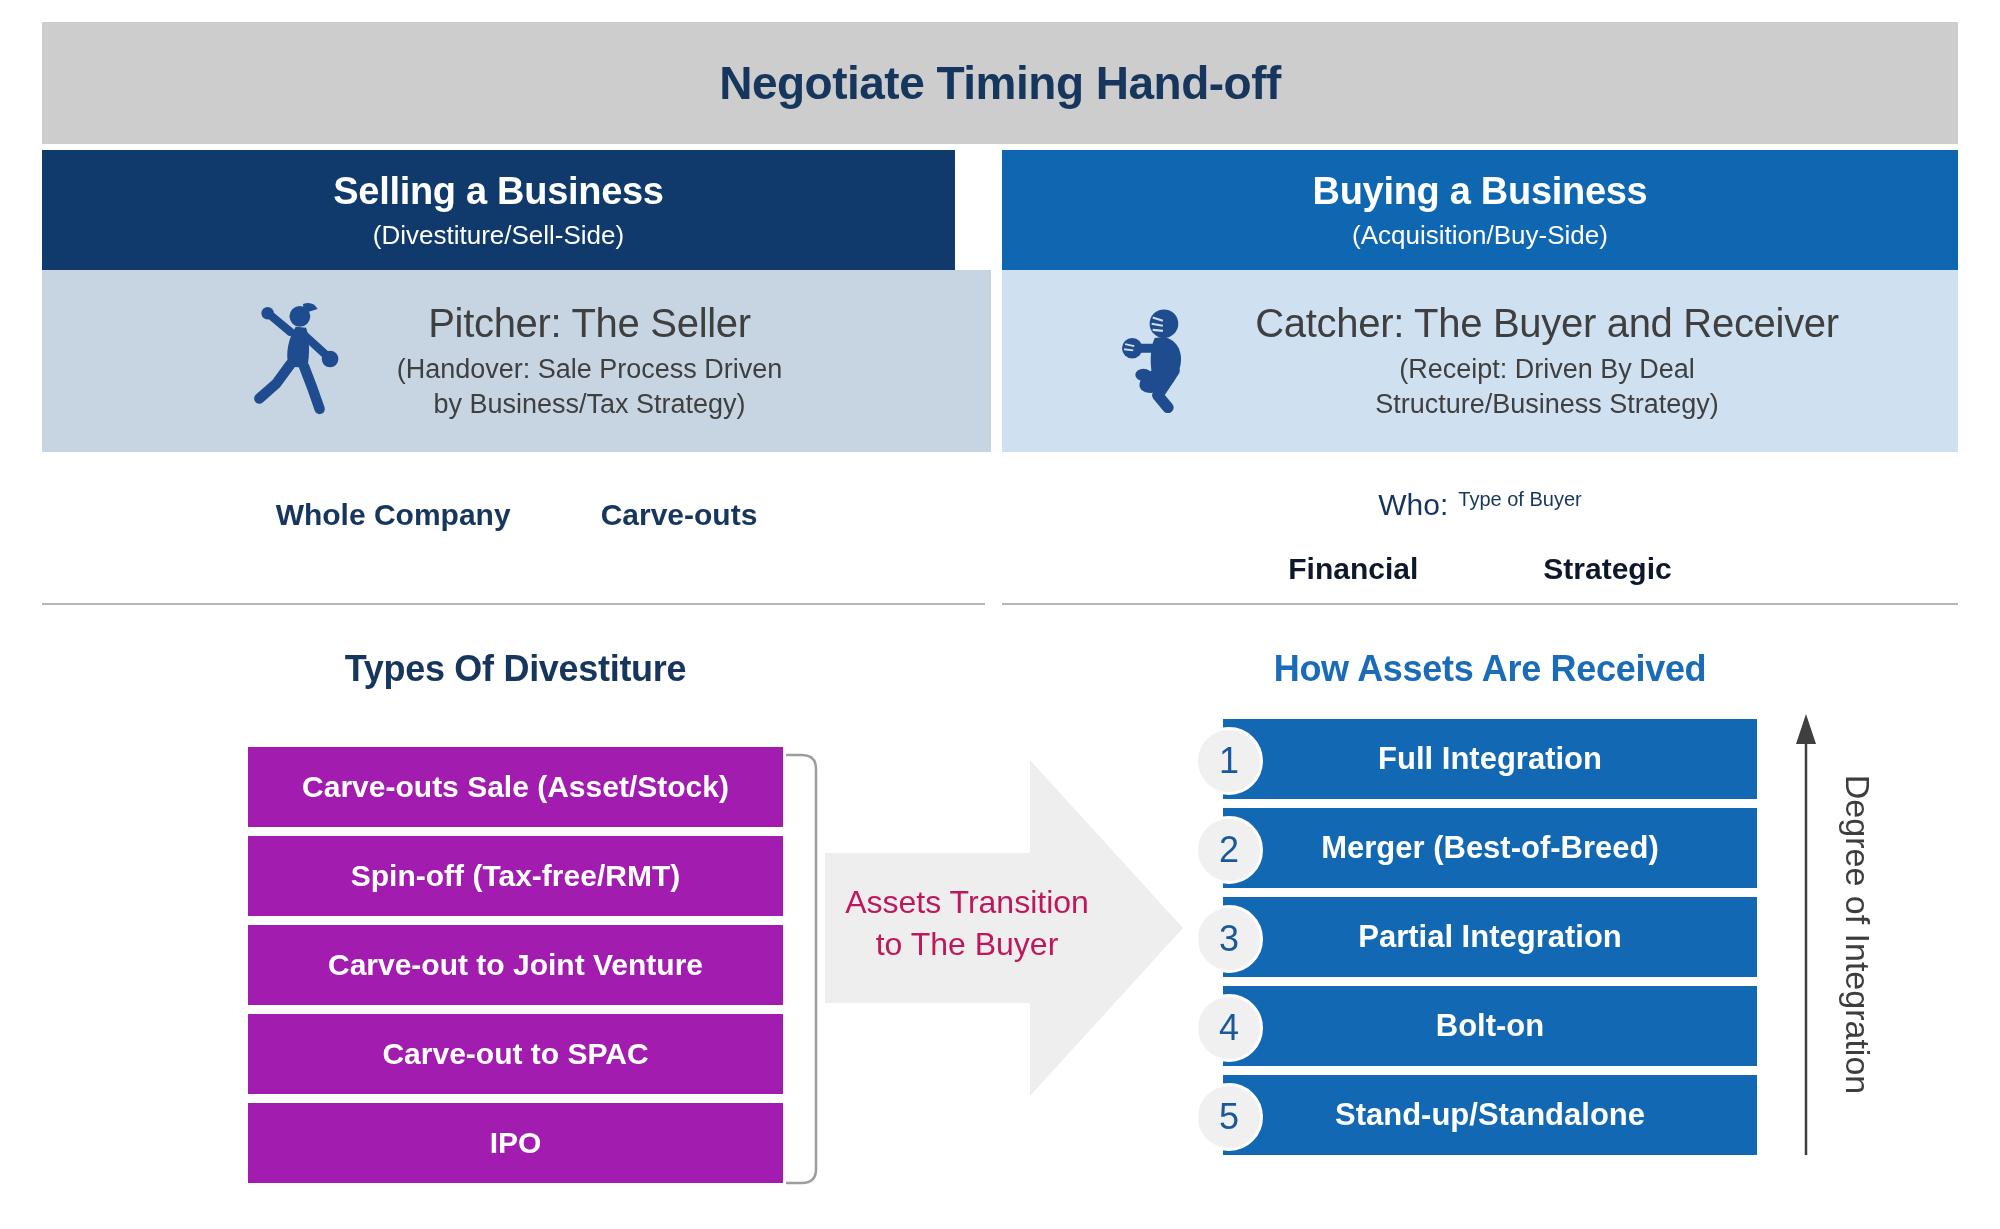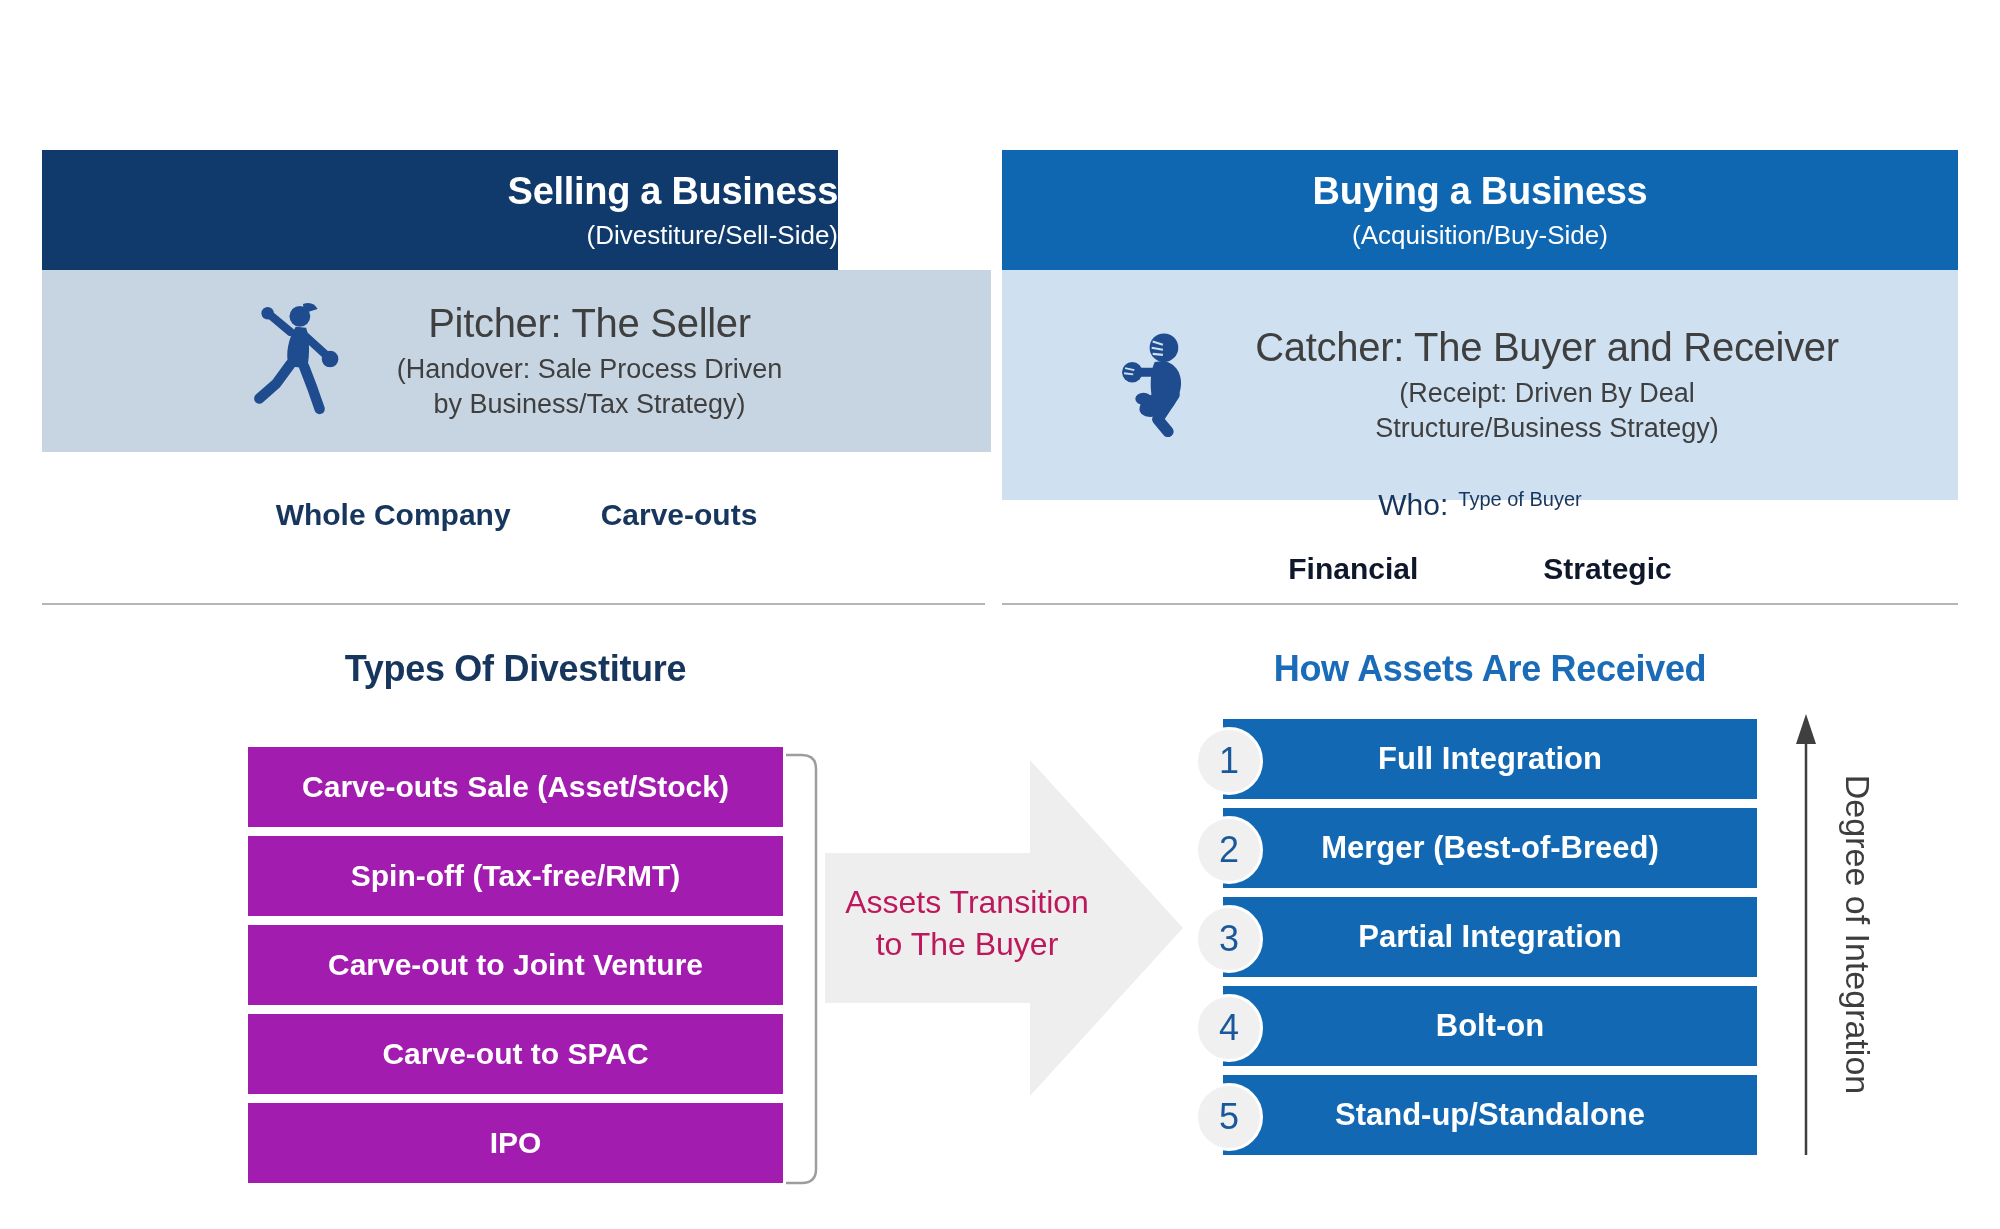--- a/index.html
+++ b/index.html
@@ -11,29 +11,29 @@
 
   
   .title-band{
     left:42px;top:22px;width:1916px;height:122px;background:#cdcdcd;
     display:flex;align-items:center;justify-content:center;
   }
   .title-band .t{font-size:46px;font-weight:bold;color:#17365d;letter-spacing:-0.5px;}
 
   
   .hdr{display:flex;flex-direction:column;align-items:center;justify-content:center;color:#ffffff;}
-  .hdr-left{left:42px;top:150px;width:796px;height:120px;background:#0f3a6b;align-items:flex-end;}
+  .hdr-left{left:42px;top:150px;width:913px;height:120px;background:#0f3a6b;}
   .hdr-right{left:1002px;top:150px;width:956px;height:120px;background:#0f67b2;}
   .hdr .h1{font-size:38px;font-weight:bold;letter-spacing:-0.3px;}
   .hdr .h2{font-size:26px;margin-top:7px;}
 
   
   .band{display:flex;align-items:center;justify-content:center;gap:42px;}
   .band-left{left:42px;top:270px;width:949px;height:182px;background:#c7d5e3;}
-  .band-right{left:1002px;top:270px;width:956px;height:230px;background:#cfe0f1;}
+  .band-right{left:1002px;top:270px;width:956px;height:182px;background:#cfe0f1;}
   .role-text{text-align:center;color:#3f3f3f;}
   .role-title{font-size:40px;letter-spacing:-0.3px;}
   .role-sub{font-size:27px;line-height:1.28;margin-top:6px;}
 
   
   .scope-row{left:42px;top:498px;width:949px;display:flex;justify-content:center;gap:90px;}
   .scope-row .lbl{font-size:30px;font-weight:600;color:#17365d;}
   .who-row{left:1002px;top:488px;width:956px;display:flex;justify-content:center;gap:10px;}
   .who-row .b{font-size:30px;font-weight:normal;color:#17365d;}
   .who-row .r{font-size:20px;color:#17365d;}
@@ -72,20 +72,23 @@
   .degree-wrap{left:1826px;top:712px;width:64px;height:445px;
     display:flex;align-items:center;justify-content:center;}
   .degree-wrap span{transform:rotate(90deg);white-space:nowrap;
     font-size:34px;color:#3d3d3d;}
 </style>
 </head>
 <body>
 
 <div class="canvas">
 
+  <div class="abs title-band">
+    <div class="t">Negotiate Timing Hand-off</div>
+  </div>
 
   <div class="abs hdr hdr-left">
     <div class="h1">Selling a Business</div>
     <div class="h2">(Divestiture/Sell-Side)</div>
   </div>
 
   <div class="abs hdr hdr-right">
     <div class="h1">Buying a Business</div>
     <div class="h2">(Acquisition/Buy-Side)</div>
   </div>

